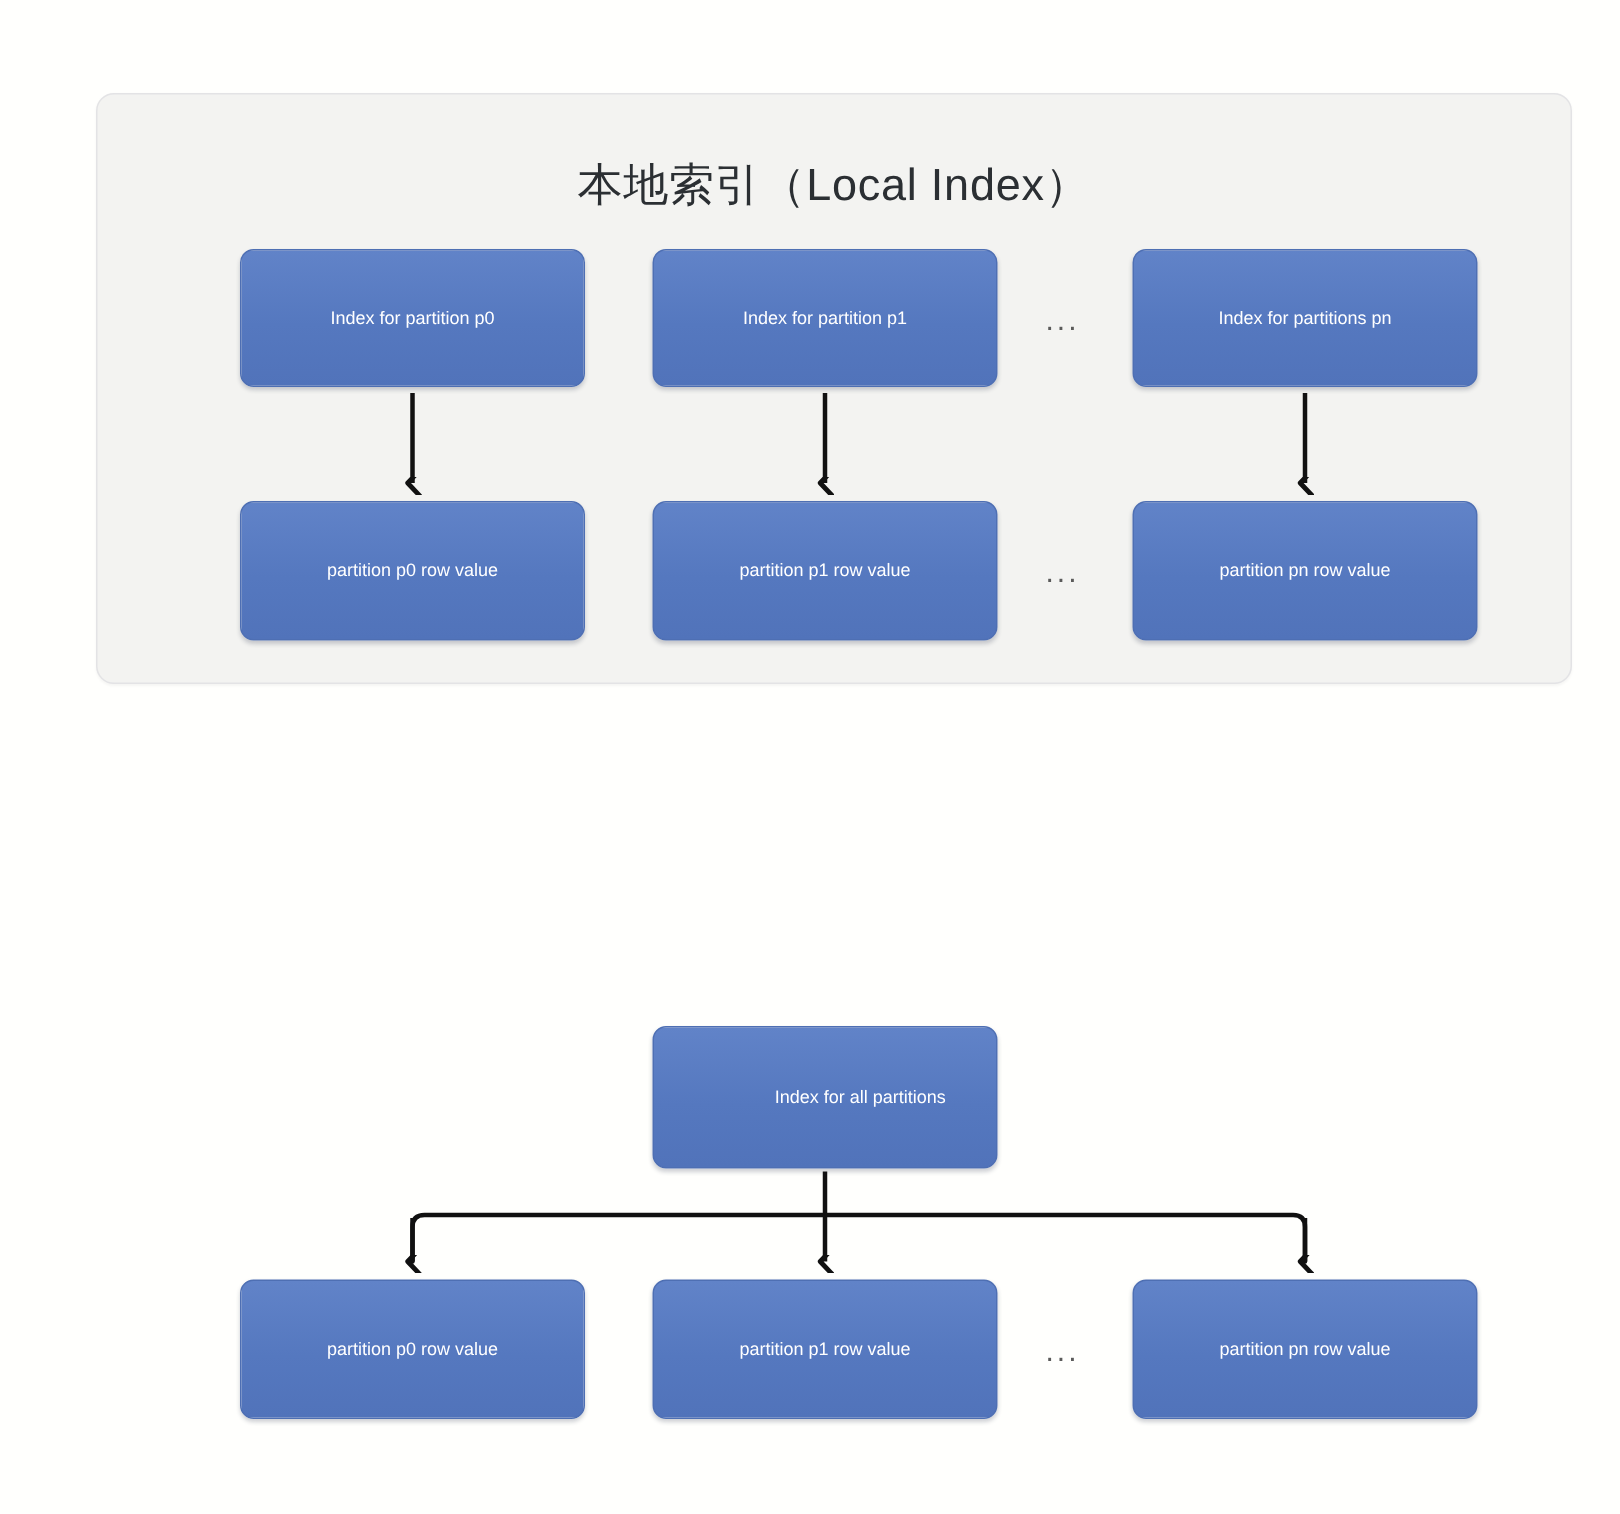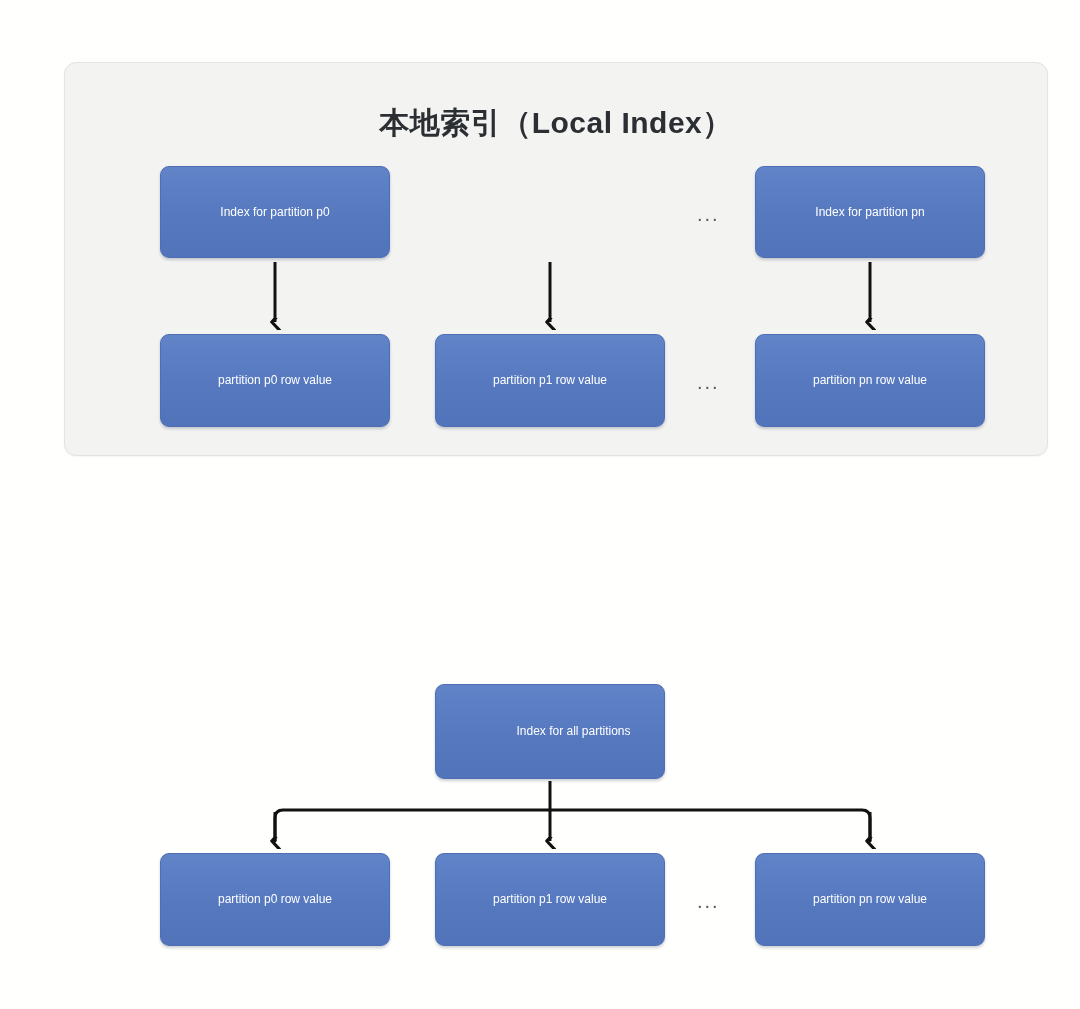--- a/index.html
+++ b/index.html
@@ -44,21 +44,20 @@
   }
   .panel-title {
     position: absolute;
     left: 0;
     width: 100%;
     text-align: center;
     color: #2b2f33;
     font-size: 30px;
     letter-spacing: 0.5px;
     white-space: nowrap;
-    font-weight: bold;
   }
   #title-local { top: 40px; }
   #title-global { top: 38px; }
 
   .node {
     position: absolute;
     background: linear-gradient(180deg, #6183c8 0%, #5578bf 55%, #5173ba 100%);
     border: 1px solid #4e6fb3;
     border-radius: 9px;
     box-shadow: 0 2px 3px rgba(30,40,70,0.22);
@@ -92,22 +91,23 @@
 </head>
 <body>
 
 <div id="stage">
 
   <div class="panel" id="panel-local">
     <div class="panel-title" id="title-local">本地索引（Local Index）</div>
   </div>
 
   <div class="node" style="left:160px; top:166px; width:230px; height:92px;">Index for partition p0</div>
+  <div class="node" style="left:435px; top:166px; width:230px; height:92px;">Index for partition p1</div>
   <div class="ellipsis" style="left:697px; top:204px;">...</div>
-  <div class="node" style="left:755px; top:166px; width:230px; height:92px;">Index for partition pn</div>
+  <div class="node" style="left:755px; top:166px; width:230px; height:92px;">Index for partitions pn</div>
 
   <div class="node" style="left:160px; top:334px; width:230px; height:93px;">partition p0 row value</div>
   <div class="node" style="left:435px; top:334px; width:230px; height:93px;">partition p1 row value</div>
   <div class="ellipsis" style="left:697px; top:372px;">...</div>
   <div class="node" style="left:755px; top:334px; width:230px; height:93px;">partition pn row value</div>
 
 
   <div class="node" style="left:435px; top:684px; width:230px; height:95px;padding-left:47px;">Index for all partitions</div>
 
   <div class="node" style="left:160px; top:853px; width:230px; height:93px;">partition p0 row value</div>

